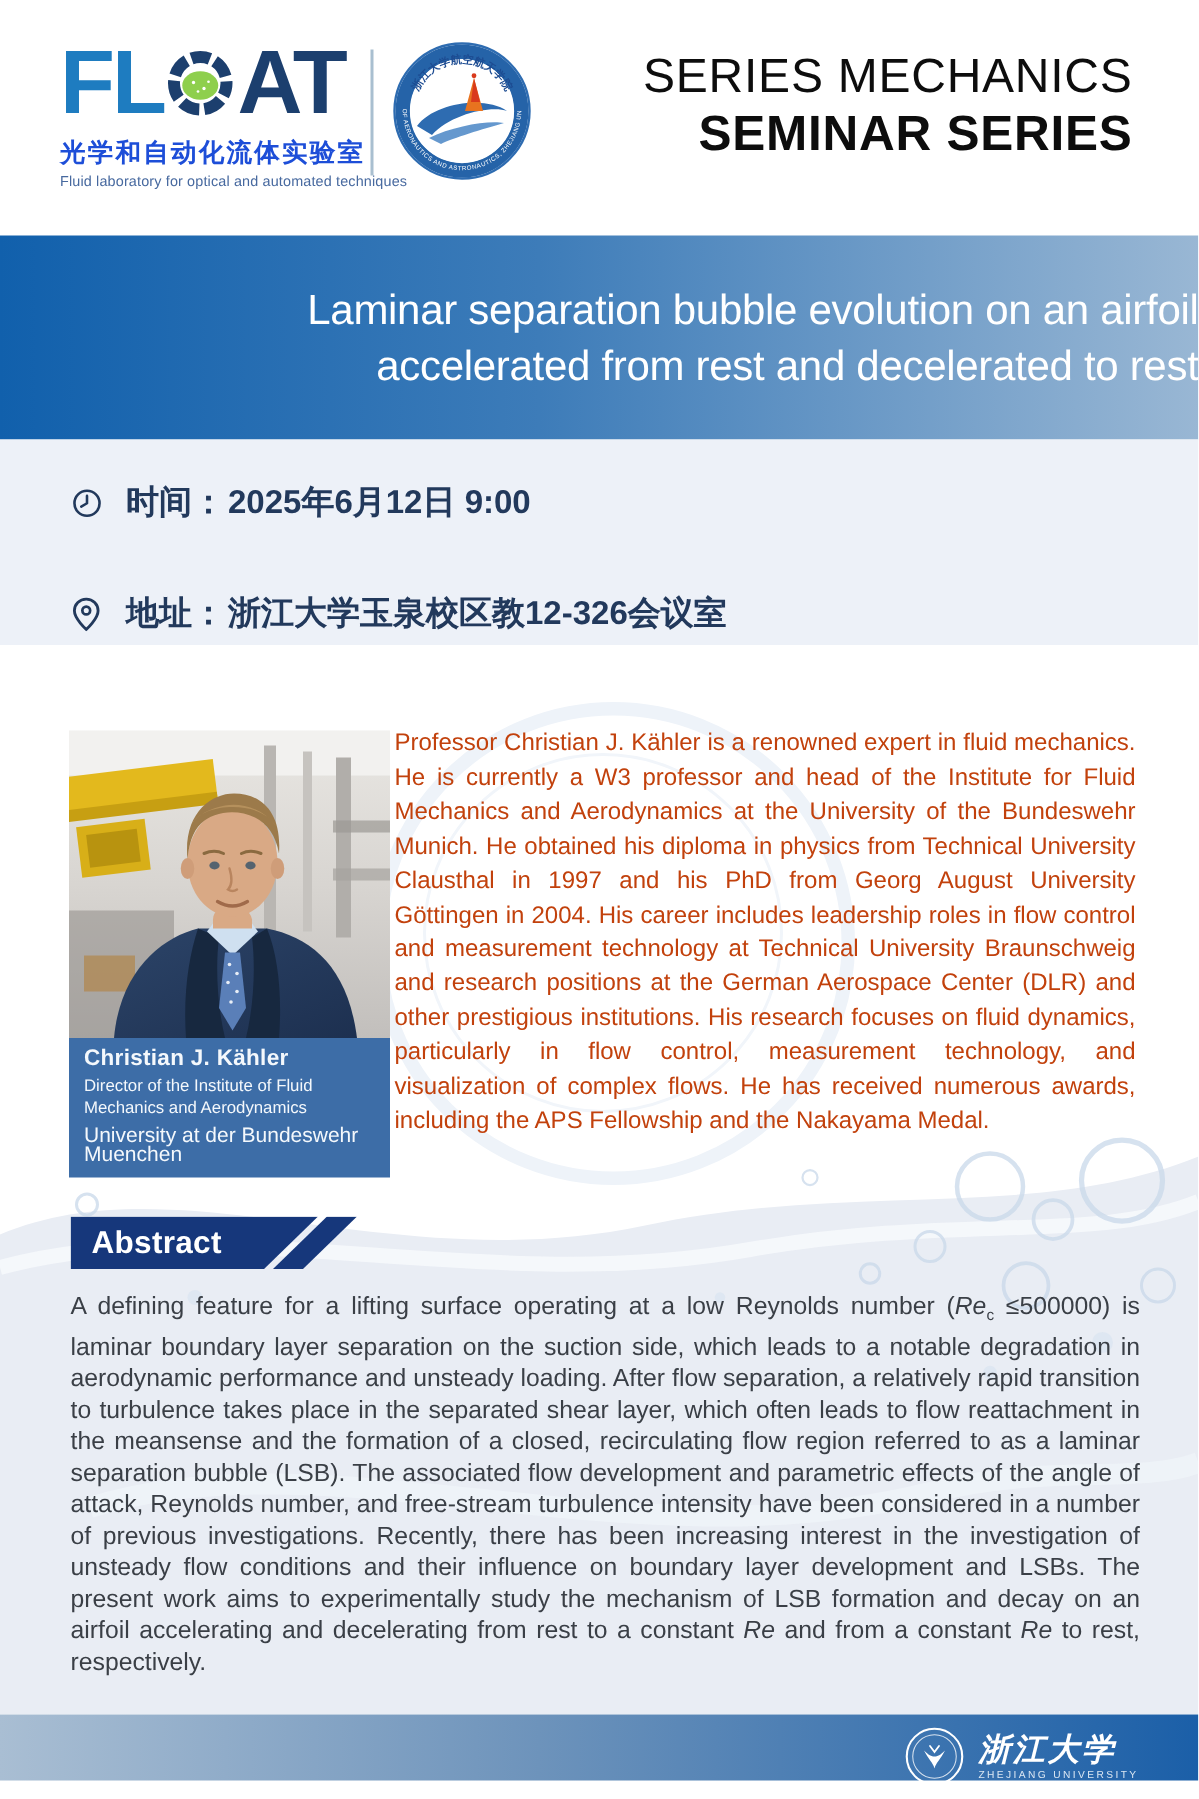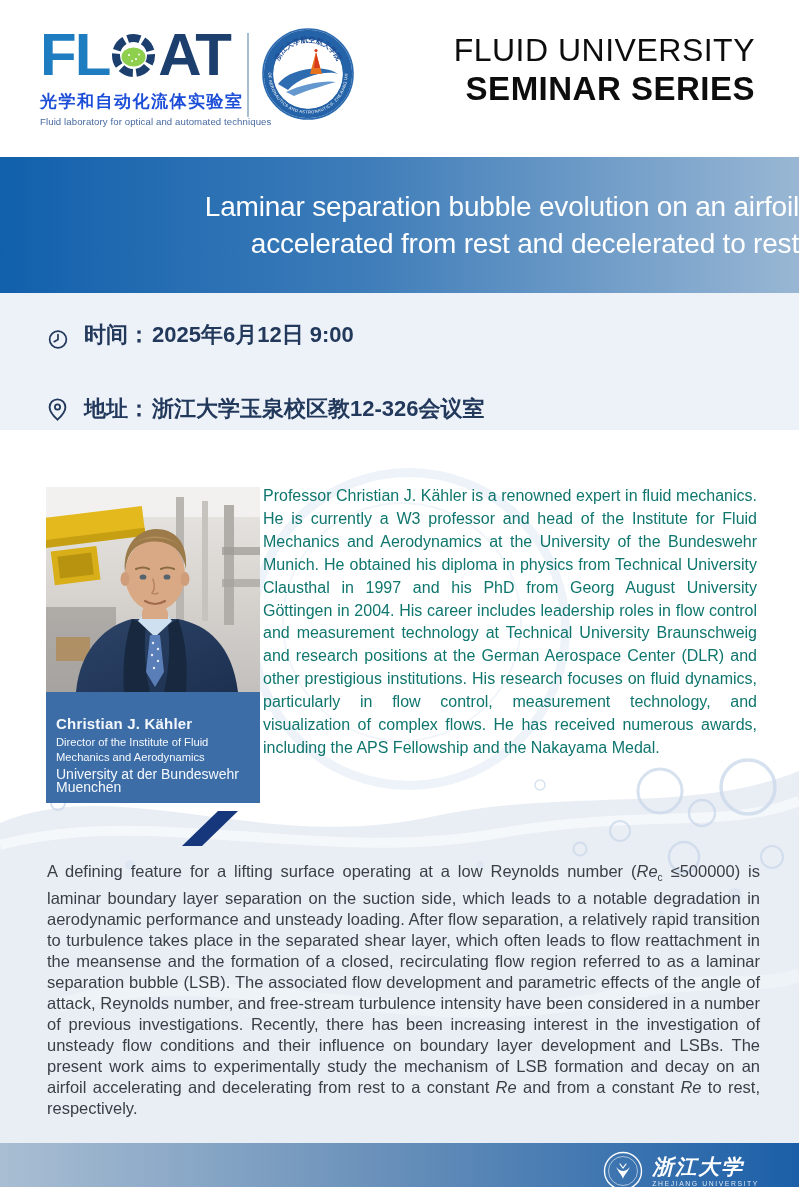--- a/index.html
+++ b/index.html
@@ -33,27 +33,27 @@
   .info{position:absolute;left:0;top:293px;width:799px;height:137px;background:#edf1f8;z-index:3;}
   .info-row{position:absolute;left:48px;display:flex;align-items:center;color:#22395c;font-size:22px;font-weight:700;}
   .info-row .icon{width:20px;height:22px;margin-right:16px;display:flex;align-items:center;}
   .info-row-time{top:320px;}
   .info-row-loc{top:366px;}
   .info-label{margin-right:2px;}
   .watermark{position:absolute;left:248px;top:468px;width:304px;height:304px;border:9px solid #eef3f9;border-radius:50%;z-index:0;}
   .watermark-inner{position:absolute;left:282px;top:502px;width:236px;height:236px;border:2px solid #f1f5fa;border-radius:50%;z-index:0;}
   .photo-card{position:absolute;left:46px;top:487px;width:214px;z-index:2;}
   .photo{display:block;width:214px;height:205px;}
-  .photo-caption{background:#3d6da7;color:#f4f8fc;padding:23px 10px 9px 10px;}
+  .photo-caption{background:#3d6da7;color:#f4f8fc;padding:5px 10px 9px 10px;}
   .cap-name{font-size:15px;font-weight:700;letter-spacing:0.2px;}
   .cap-role{margin-top:3px;font-size:11.2px;line-height:14.5px;}
   .cap-univ{margin-top:4px;font-size:14px;line-height:13px;}
   .bio{
     position:absolute;left:263px;top:485px;width:494px;z-index:2;
-    font-size:16px;line-height:22.9px;color:#0f766e;text-align:justify;
+    font-size:16px;line-height:22.9px;color:#c2410c;text-align:justify;
   }
   
   .abstract-label-wrap{position:absolute;left:47px;top:811px;width:200px;height:35px;z-index:3;}
   .abstract-box{
     position:absolute;left:0;top:0;width:165px;height:35px;background:#16377b;
     clip-path:polygon(0 0,100% 0,78.2% 100%,0 100%);
     display:flex;align-items:center;
   }
   .abstract-box span{color:#fff;font-size:21px;font-weight:700;padding-left:14px;letter-spacing:0.2px;}
   .abstract-slash{
@@ -143,32 +143,32 @@
       <g>
         <path d="M16,56 C28,40 62,36 76,46 C66,42 38,48 26,62 Z" fill="#2e6cb1"></path>
         <path d="M24,64 C40,56 64,52 74,54 C60,58 40,64 32,68 Z" fill="#4a86c6" opacity="0.85"></path>
         <path d="M54,24 L60,46 L48,46 Z" fill="#e8731f"></path>
         <path d="M54,24 L58,40 L52,40 Z" fill="#d93a1c"></path>
         <circle cx="54" cy="22.5" r="1.6" fill="#d93a1c"></circle>
       </g>
     </svg>
 
     <div class="series">
-      <div class="series-line1">FLUID UNIVERSITY</div>
+      <div class="series-line1">SERIES MECHANICS</div>
       <div class="series-line2">SEMINAR SERIES</div>
     </div>
   </div>
 
   <div class="banner">
     <div class="banner-title">Laminar separation bubble evolution on an airfoil</div>
     <div class="banner-title">accelerated from rest and decelerated to rest</div>
   </div>
 
   <div class="info"></div>
-  <div class="info-row info-row-time" style="z-index:4;align-items:flex-end;">
+  <div class="info-row info-row-time" style="z-index:4;">
     <span class="icon">
       <svg width="21" height="21" viewBox="0 0 22 22">
         <circle cx="11" cy="11" r="9.2" fill="none" stroke="#22395c" stroke-width="1.9"></circle>
         <path d="M11 5.6 L11 11 L6.8 13.4" fill="none" stroke="#22395c" stroke-width="1.9" stroke-linecap="round" stroke-linejoin="round"></path>
       </svg>
     </span>
     <span class="info-label">时间：</span>
     <span class="info-value">2025年6月12日 9:00</span>
   </div>
   <div class="info-row info-row-loc" style="z-index:4;margin-top:28px;">
@@ -242,20 +242,23 @@
     <div class="photo-caption">
       <div class="cap-name">Christian J. Kähler</div>
       <div class="cap-role">Director of the Institute of Fluid Mechanics and Aerodynamics</div>
       <div class="cap-univ">University at der Bundeswehr Muenchen</div>
     </div>
   </div>
 
   <div class="bio">Professor Christian J. Kähler is a renowned expert in fluid mechanics. He is currently a W3 professor and head of the Institute for Fluid Mechanics and Aerodynamics at the University of the Bundeswehr Munich. He obtained his diploma in physics from Technical University Clausthal in 1997 and his PhD from Georg August University Göttingen in 2004. His career includes leadership roles in flow control and measurement technology at Technical University Braunschweig and research positions at the German Aerospace Center (DLR) and other prestigious institutions. His research focuses on fluid dynamics, particularly in flow control, measurement technology, and visualization of complex flows. He has received numerous awards, including the APS Fellowship and the Nakayama Medal.</div>
 
   <div class="abstract-label-wrap">
+    <div class="abstract-box">
+      <span>Abstract</span>
+    </div>
     <div class="abstract-slash"></div>
   </div>
 
   <div class="abstract-text"><span>A defining feature for a lifting surface operating at a low Reynolds number (</span><span style="font-style: italic;">Re</span><sub>c</sub><span> ≤500000) is laminar boundary layer separation on the suction side, which leads to a notable degradation in aerodynamic performance and unsteady loading. After flow separation, a relatively rapid transition to turbulence takes place in the separated shear layer, which often leads to flow reattachment in the meansense and the formation of a closed, recirculating flow region referred to as a laminar separation bubble (LSB). The associated flow development and parametric effects of the angle of attack, Reynolds number, and free-stream turbulence intensity have been considered in a number of previous investigations. Recently, there has been increasing interest in the investigation of unsteady flow conditions and their influence on boundary layer development and LSBs. The present work aims to experimentally study the mechanism of LSB formation and decay on an airfoil accelerating and decelerating from rest to a constant </span><span style="font-style: italic;">Re</span><span> and from a constant </span><span style="font-style: italic;">Re</span><span> to rest, respectively.</span></div>
 
   <div class="footer">
     <div class="footer-logo">
       <svg class="footer-seal" viewBox="0 0 40 40">
         <circle cx="20" cy="20" r="18.5" fill="none" stroke="#ffffff" stroke-width="1.4"></circle>
         <circle cx="20" cy="20" r="14.5" fill="none" stroke="#ffffff" stroke-width="0.7" opacity="0.8"></circle>

